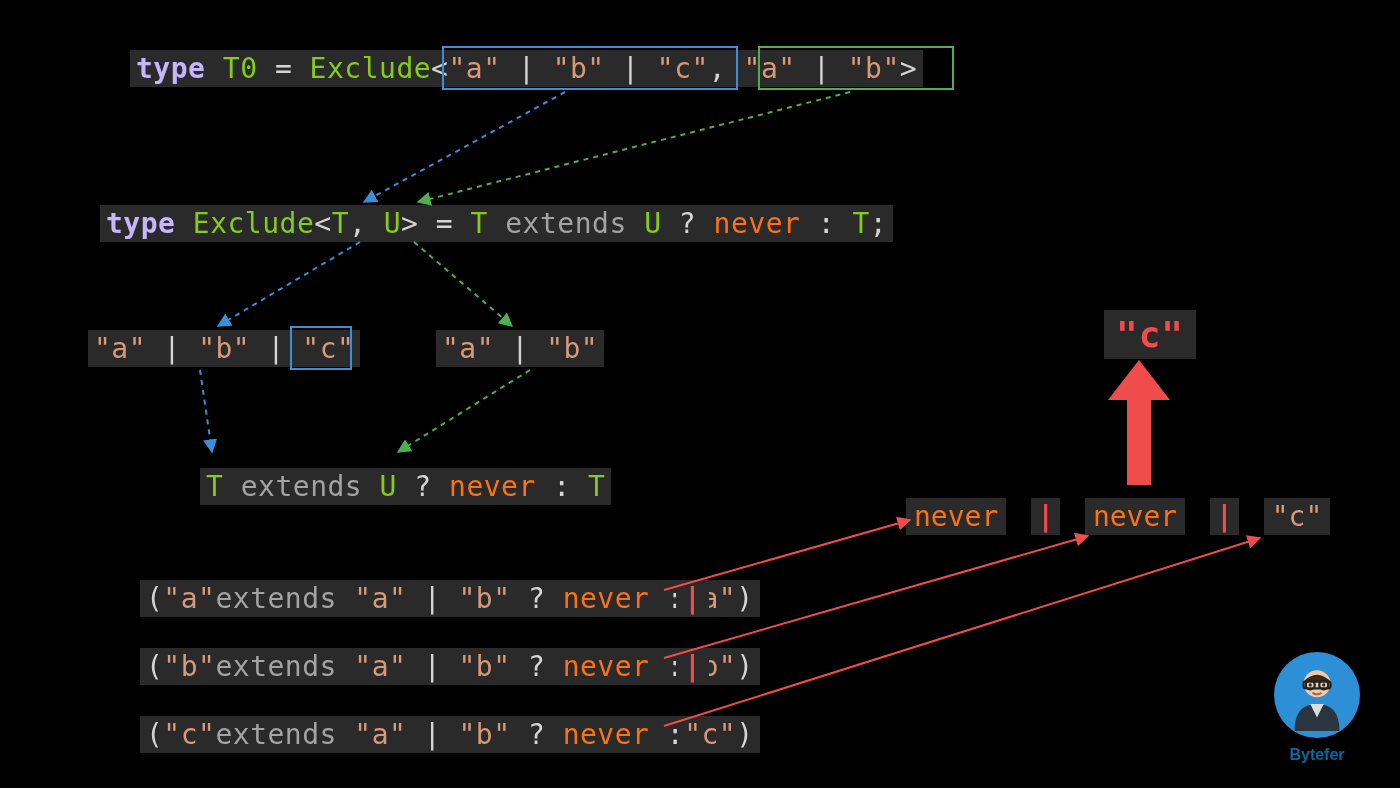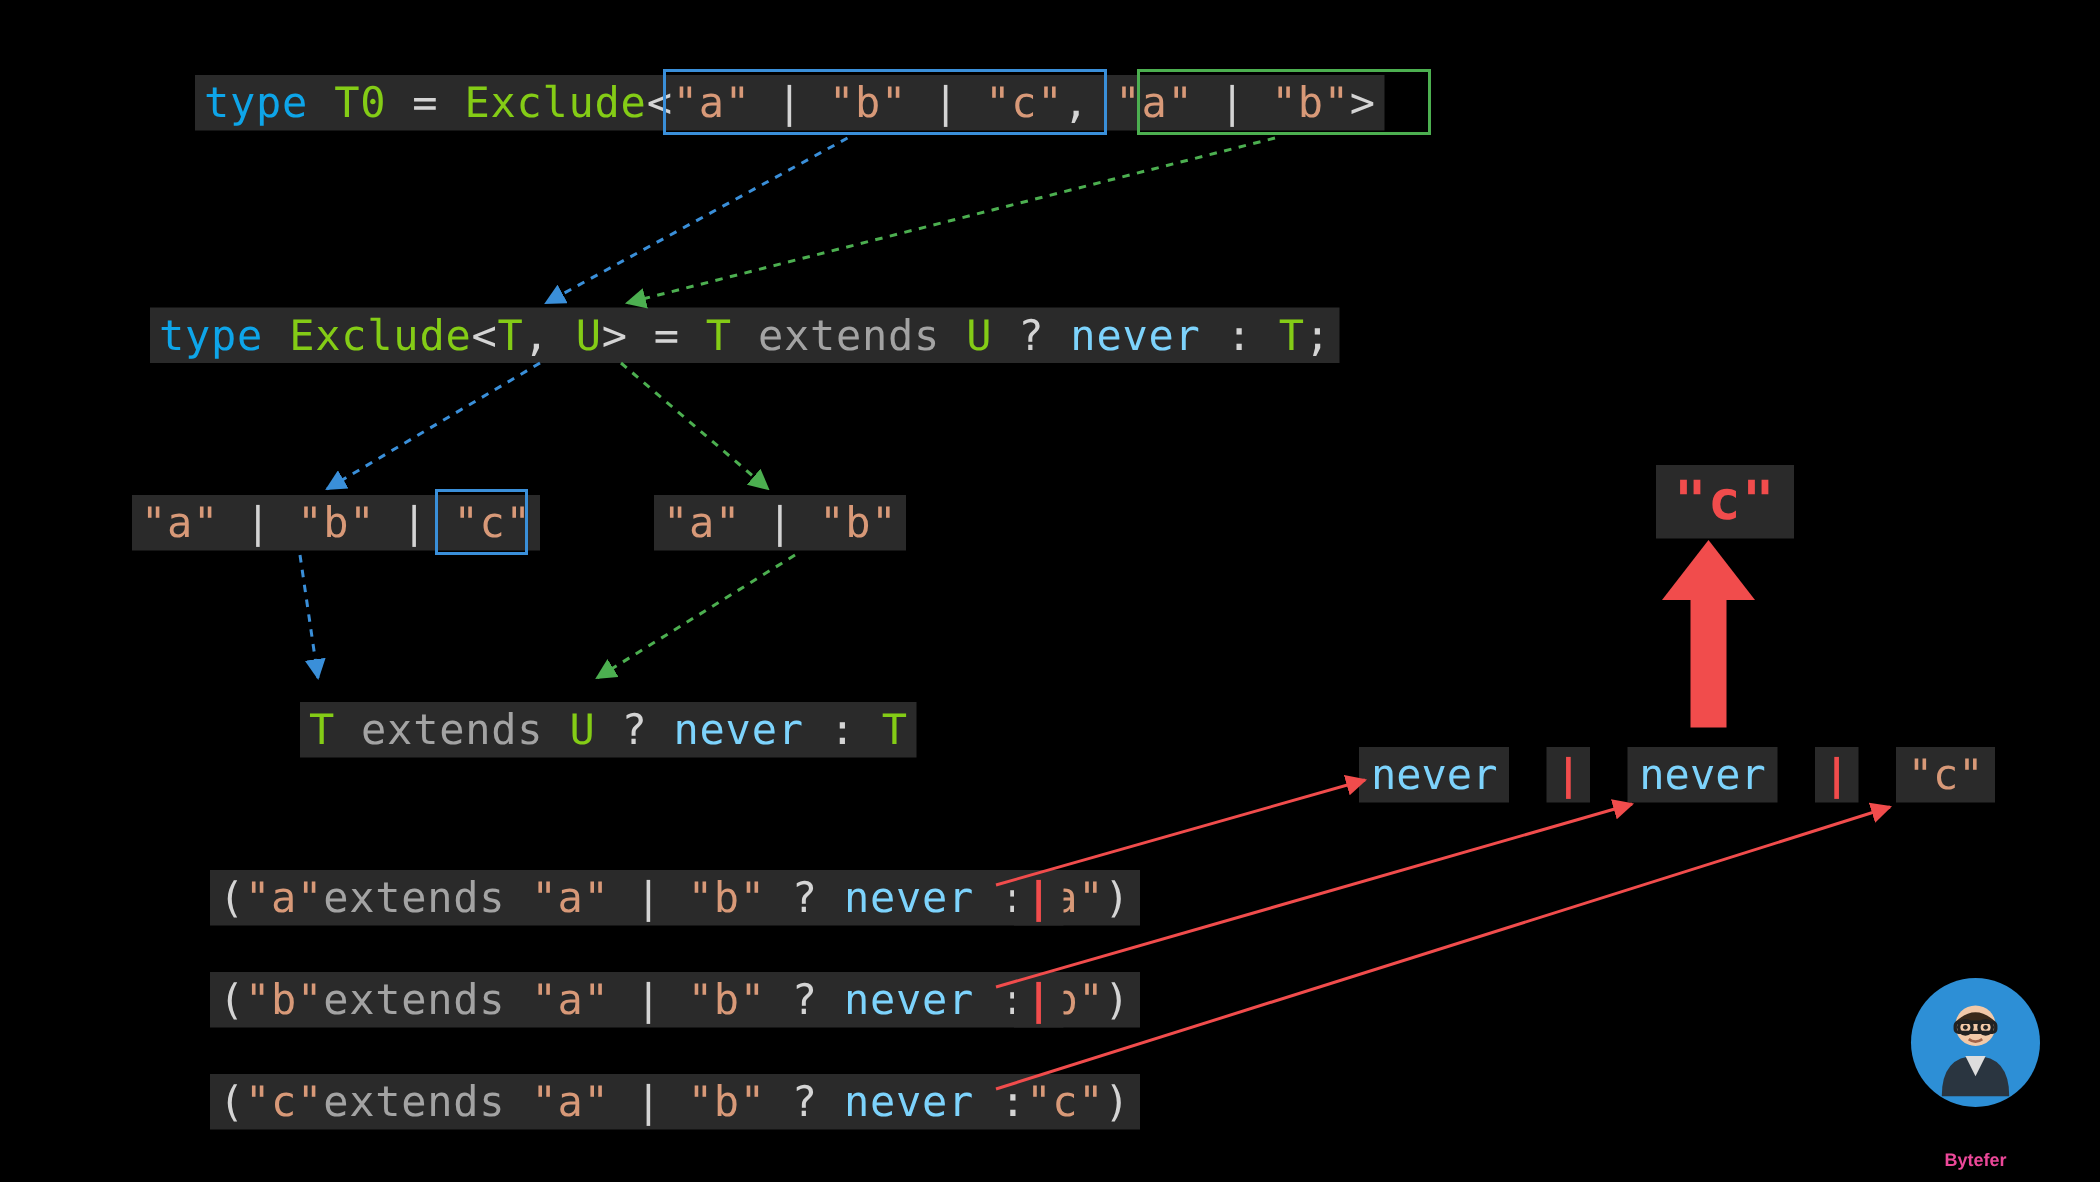--- a/index.html
+++ b/index.html
@@ -12,27 +12,27 @@
     overflow: hidden;
   }
   .code-block {
     position: absolute;
     background: #2a2a2a;
     padding: 2px 6px;
     font-size: 28px;
     white-space: nowrap;
     letter-spacing: 0.5px;
   }
-  .tok-kw { color: #0ea5e9; }      
+  .tok-kw { color: #c4b5fd; font-weight: bold; }      
   .tok-type { color: #84cc16; }    
   .tok-op { color: #d4d4d4; }      
   .tok-str { color: #d89978; }     
   .tok-pipe { color: #d4d4d4; }    
   .tok-ext { color: #a3a3a3; }     
-  .tok-never { color: #7dd3fc; }    
+  .tok-never { color: #f97316; }    
   .tok-paren { color: #d4d4d4; }   
   .tok-red { color: #f14c4c; font-weight: bold; }  
 
   .box-blue {
     border: 2px solid #3a8fd9;
     position: absolute;
     pointer-events: none;
   }
   .box-green {
     border: 2px solid #4caf50;
@@ -84,24 +84,24 @@
     border-radius: 50%;
     background: #2d8fd6;
     display: flex;
     align-items: center;
     justify-content: center;
   }
   .avatar svg { width: 72px; height: 72px; }
   .author {
     position: absolute;
     right: 40px;
-    bottom: 8px;
-    color: #ec4899;
+    bottom: 24px;
+    color: #0369a1;
     font-family: -apple-system, Arial, sans-serif;
-    font-size: 12px;
+    font-size: 16px;
     font-weight: 600;
     width: 86px;
     text-align: center;
   }
 </style>
 </head>
 <body>
 
 <div class="code-block" style="left:130px; top:50px;">
   <span class="tok-kw">type</span>

